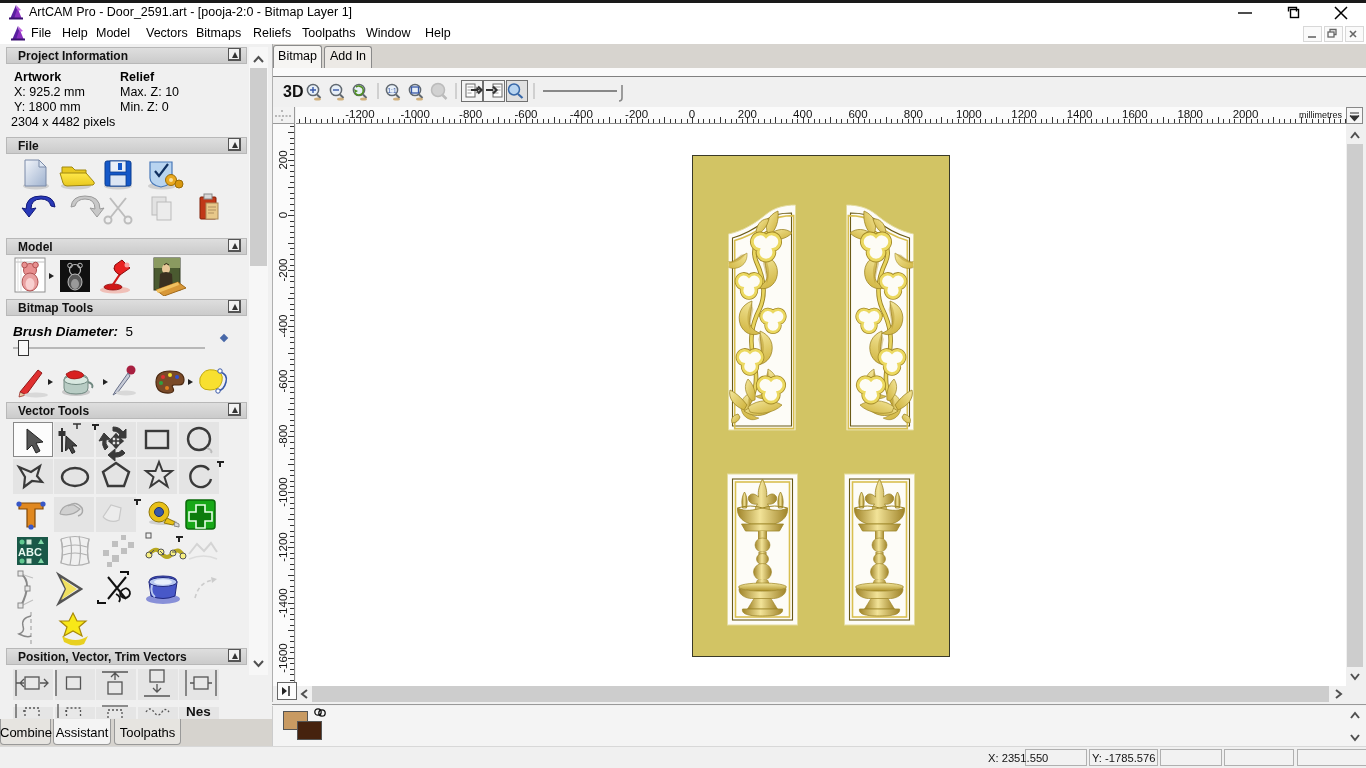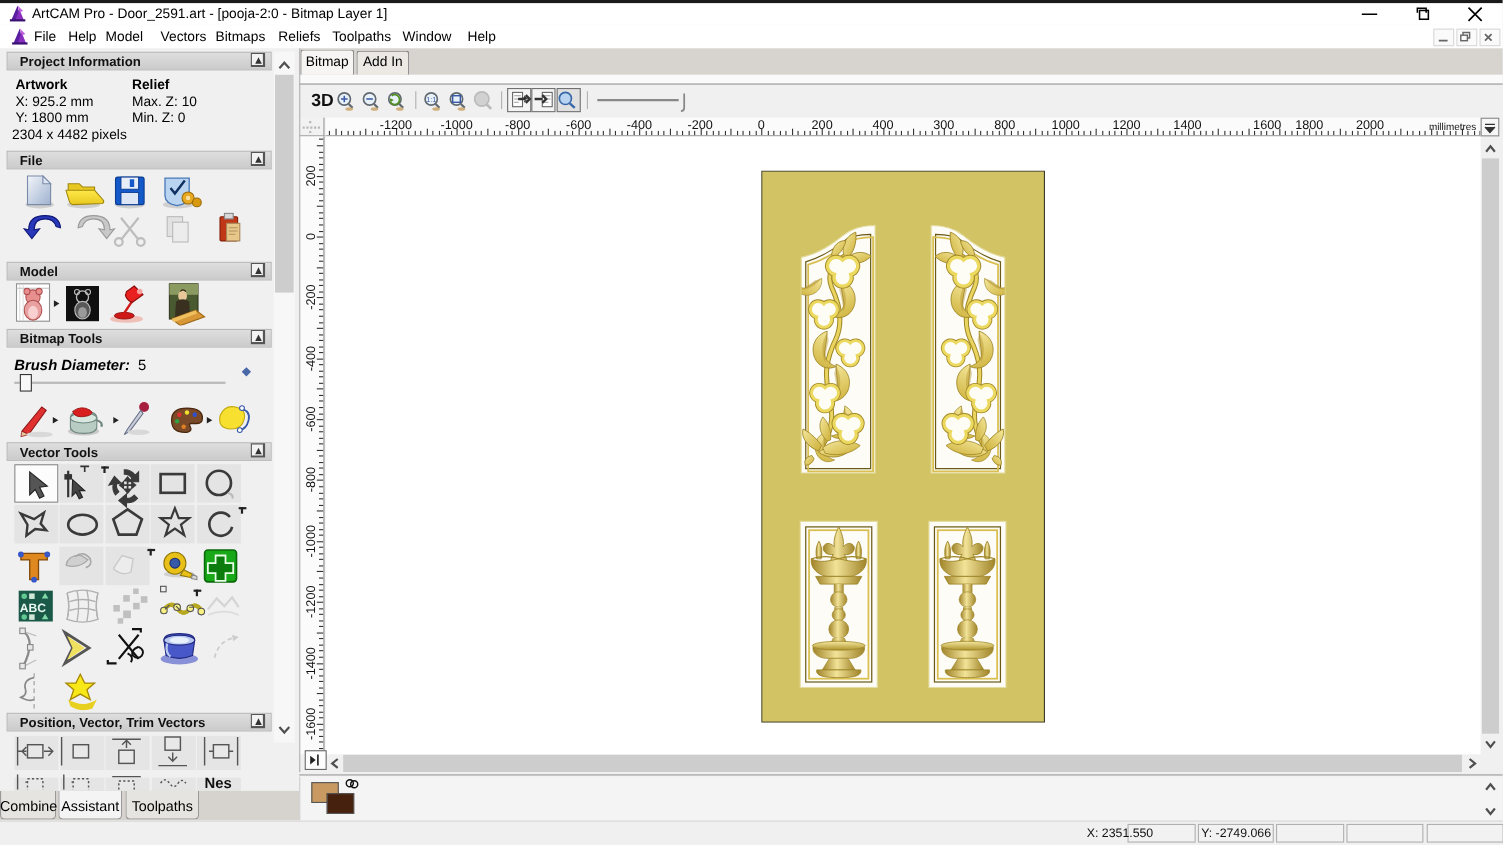--- a/index.html
+++ b/index.html
@@ -651,26 +651,26 @@
     <div class="abs" style="left:1049.1px;bottom:0;width:1px;height:4px;background:#333"></div>
     <div class="txt" style="left:63.9px;top:1px;width:60px;margin-left:-30px;text-align:center;font-size:11.5px;color:#111">-1200</div>
     <div class="txt" style="left:119.2px;top:1px;width:60px;margin-left:-30px;text-align:center;font-size:11.5px;color:#111">-1000</div>
     <div class="txt" style="left:174.6px;top:1px;width:60px;margin-left:-30px;text-align:center;font-size:11.5px;color:#111">-800</div>
     <div class="txt" style="left:230.0px;top:1px;width:60px;margin-left:-30px;text-align:center;font-size:11.5px;color:#111">-600</div>
     <div class="txt" style="left:285.3px;top:1px;width:60px;margin-left:-30px;text-align:center;font-size:11.5px;color:#111">-400</div>
     <div class="txt" style="left:340.6px;top:1px;width:60px;margin-left:-30px;text-align:center;font-size:11.5px;color:#111">-200</div>
     <div class="txt" style="left:396.0px;top:1px;width:60px;margin-left:-30px;text-align:center;font-size:11.5px;color:#111">0</div>
     <div class="txt" style="left:451.4px;top:1px;width:60px;margin-left:-30px;text-align:center;font-size:11.5px;color:#111">200</div>
     <div class="txt" style="left:506.7px;top:1px;width:60px;margin-left:-30px;text-align:center;font-size:11.5px;color:#111">400</div>
-    <div class="txt" style="left:562.0px;top:1px;width:60px;margin-left:-30px;text-align:center;font-size:11.5px;color:#111">300</div>
+    <div class="txt" style="left:562.0px;top:1px;width:60px;margin-left:-30px;text-align:center;font-size:11.5px;color:#111">600</div>
     <div class="txt" style="left:617.4px;top:1px;width:60px;margin-left:-30px;text-align:center;font-size:11.5px;color:#111">800</div>
     <div class="txt" style="left:672.8px;top:1px;width:60px;margin-left:-30px;text-align:center;font-size:11.5px;color:#111">1000</div>
     <div class="txt" style="left:728.1px;top:1px;width:60px;margin-left:-30px;text-align:center;font-size:11.5px;color:#111">1200</div>
     <div class="txt" style="left:783.5px;top:1px;width:60px;margin-left:-30px;text-align:center;font-size:11.5px;color:#111">1400</div>
-    <div class="txt" style="left:838.8px;top:1px;width:60px;margin-left:-30px;text-align:right;font-size:11.5px;color:#111">1600</div>
+    <div class="txt" style="left:838.8px;top:1px;width:60px;margin-left:-30px;text-align:center;font-size:11.5px;color:#111">1600</div>
     <div class="txt" style="left:894.2px;top:1px;width:60px;margin-left:-30px;text-align:center;font-size:11.5px;color:#111">1800</div>
     <div class="txt" style="left:949.5px;top:1px;width:60px;margin-left:-30px;text-align:center;font-size:11.5px;color:#111">2000</div>
     <div class="txt" style="right:4px;top:3px;font-size:9px;color:#111">millimetres</div>
   </div>
 <div class="abs" style="left:272px;top:124px;width:23px;height:562px;background:#fbfbfb;border-right:1px solid #888;overflow:hidden">
     <div class="abs" style="top:2.4px;right:0;height:1px;width:4px;background:#333"></div>
     <div class="abs" style="top:8.0px;right:0;height:1px;width:6px;background:#333"></div>
     <div class="abs" style="top:13.5px;right:0;height:1px;width:4px;background:#333"></div>
     <div class="abs" style="top:19.0px;right:0;height:1px;width:4px;background:#333"></div>
     <div class="abs" style="top:24.6px;right:0;height:1px;width:4px;background:#333"></div>
@@ -949,16 +949,16 @@
     <circle cx="5" cy="5" r="3.2" fill="none" stroke="#111" stroke-width="1.3"></circle>
     <circle cx="9" cy="6" r="3.2" fill="none" stroke="#111" stroke-width="1.3"></circle>
   </svg>
 <svg class="abs" style="left:1347px;top:706px" width="16" height="40" viewBox="0 0 16 40">
     <path d="M4 12 l4 -5 l4 5 M4 29 l4 5 l4 -5" fill="none" stroke="#505050" stroke-width="2"></path>
   </svg>
 <div class="abs" style="left:0;top:746px;width:1366px;height:22px;background:#f0f0f0;border-top:1px solid #d8d8d8"></div>
 <div class="abs" style="left:1025px;top:749px;width:62px;height:17px;background:#f2f2f2;border:1px solid #b0b0b0"></div>
 <div class="txt" style="left:988px;top:752px;font-size:11.2px;color:#111">X: 2351.550</div>
 <div class="abs" style="left:1089px;top:749px;width:69px;height:17px;background:#f2f2f2;border:1px solid #b0b0b0"></div>
-<div class="txt" style="left:1092px;top:752px;font-size:11.2px;color:#111">Y: -2749.066</div>
+<div class="txt" style="left:1092px;top:752px;font-size:11.2px;color:#111">Y: -1785.576</div>
 <div class="abs" style="left:1160px;top:749px;width:62px;height:17px;background:#f2f2f2;border:1px solid #b0b0b0"></div>
 <div class="abs" style="left:1224px;top:749px;width:70px;height:17px;background:#f2f2f2;border:1px solid #b0b0b0"></div>
 <div class="abs" style="left:1297px;top:749px;width:70px;height:17px;background:#f2f2f2;border:1px solid #b0b0b0"></div>
 <div class="abs" style="left:272px;top:44px;width:1px;height:658px;background:#b0b0b0"></div>
 </body></html>

